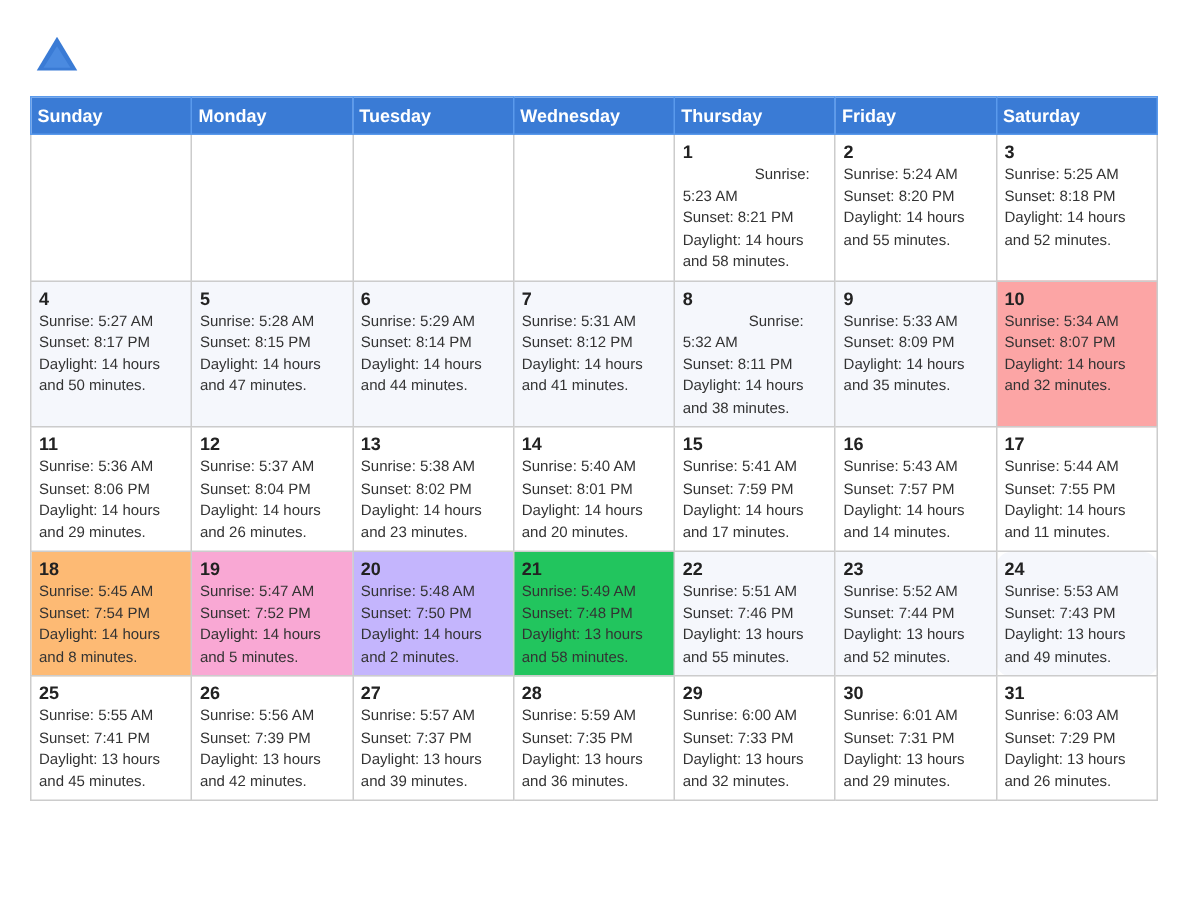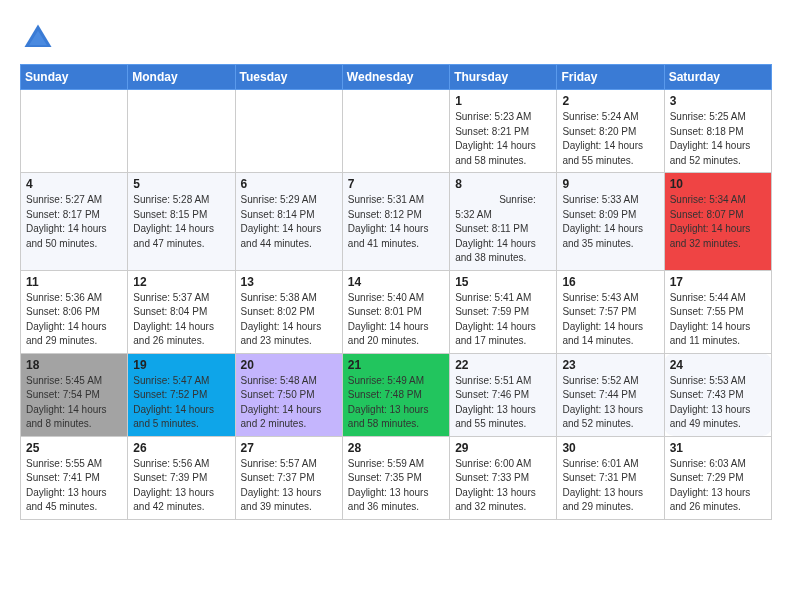--- a/index.html
+++ b/index.html
@@ -132,21 +132,21 @@
           <th>Friday</th>
           <th>Saturday</th>
         </tr>
     </thead>
     <tbody>
     <tr>
           <td class="empty-cell"></td>
           <td class="empty-cell"></td>
           <td class="empty-cell"></td>
           <td class="empty-cell"></td>
-          <td><span class="day-number">1</span><span class="day-info" style="white-space: pre-line;">Sunrise: 5:23 AM
+          <td><span class="day-number">1</span><span class="day-info" style="white-space: pre-line; margin-left: 48px;">Sunrise: 5:23 AM
 Sunset: 8:21 PM
 Daylight: 14 hours
 and 58 minutes.</span></td>
           <td><span class="day-number">2</span><span class="day-info" style="white-space: pre-line;">Sunrise: 5:24 AM
 Sunset: 8:20 PM
 Daylight: 14 hours
 and 55 minutes.</span></td>
           <td><span class="day-number">3</span><span class="day-info" style="white-space: pre-line;">Sunrise: 5:25 AM
 Sunset: 8:18 PM
 Daylight: 14 hours
@@ -170,21 +170,21 @@
 Daylight: 14 hours
 and 41 minutes.</span></td>
           <td style="background: rgb(245, 247, 252);"><span class="day-number">8</span><span class="day-info" style="white-space: pre-line; margin-left: 44px;">Sunrise: 5:32 AM
 Sunset: 8:11 PM
 Daylight: 14 hours
 and 38 minutes.</span></td>
           <td style="background: rgb(245, 247, 252);"><span class="day-number">9</span><span class="day-info" style="white-space: pre-line;">Sunrise: 5:33 AM
 Sunset: 8:09 PM
 Daylight: 14 hours
 and 35 minutes.</span></td>
-          <td style="background: #ef4444;"><span class="day-number">10</span><span class="day-info" style="white-space: pre-line;">Sunrise: 5:34 AM
+          <td style="background: #fca5a5;"><span class="day-number">10</span><span class="day-info" style="white-space: pre-line;">Sunrise: 5:34 AM
 Sunset: 8:07 PM
 Daylight: 14 hours
 and 32 minutes.</span></td>
         </tr>
         <tr>
           <td><span class="day-number">11</span><span class="day-info" style="white-space: pre-line;">Sunrise: 5:36 AM
 Sunset: 8:06 PM
 Daylight: 14 hours
 and 29 minutes.</span></td>
           <td><span class="day-number">12</span><span class="day-info" style="white-space: pre-line;">Sunrise: 5:37 AM
@@ -206,25 +206,25 @@
           <td><span class="day-number">16</span><span class="day-info" style="white-space: pre-line; margin-top: 12px;">Sunrise: 5:43 AM
 Sunset: 7:57 PM
 Daylight: 14 hours
 and 14 minutes.</span></td>
           <td><span class="day-number">17</span><span class="day-info" style="white-space: pre-line;">Sunrise: 5:44 AM
 Sunset: 7:55 PM
 Daylight: 14 hours
 and 11 minutes.</span></td>
         </tr>
         <tr>
-          <td style="background: #a3a3a3;"><span class="day-number">18</span><span class="day-info" style="white-space: pre-line;">Sunrise: 5:45 AM
+          <td style="background: #fdba74;"><span class="day-number">18</span><span class="day-info" style="white-space: pre-line;">Sunrise: 5:45 AM
 Sunset: 7:54 PM
 Daylight: 14 hours
 and 8 minutes.</span></td>
-          <td style="background: #0ea5e9;"><span class="day-number">19</span><span class="day-info" style="white-space: pre-line; text-align: center;">Sunrise: 5:47 AM
+          <td style="background: #f9a8d4;"><span class="day-number">19</span><span class="day-info" style="white-space: pre-line; text-align: center;">Sunrise: 5:47 AM
 Sunset: 7:52 PM
 Daylight: 14 hours
 and 5 minutes.</span></td>
           <td style="background: #c4b5fd;"><span class="day-number">20</span><span class="day-info" style="white-space: pre-line;">Sunrise: 5:48 AM
 Sunset: 7:50 PM
 Daylight: 14 hours
 and 2 minutes.</span></td>
           <td style="background: #22c55e; margin-top: 24px;"><span class="day-number">21</span><span class="day-info" style="white-space: pre-line;">Sunrise: 5:49 AM
 Sunset: 7:48 PM
 Daylight: 13 hours

